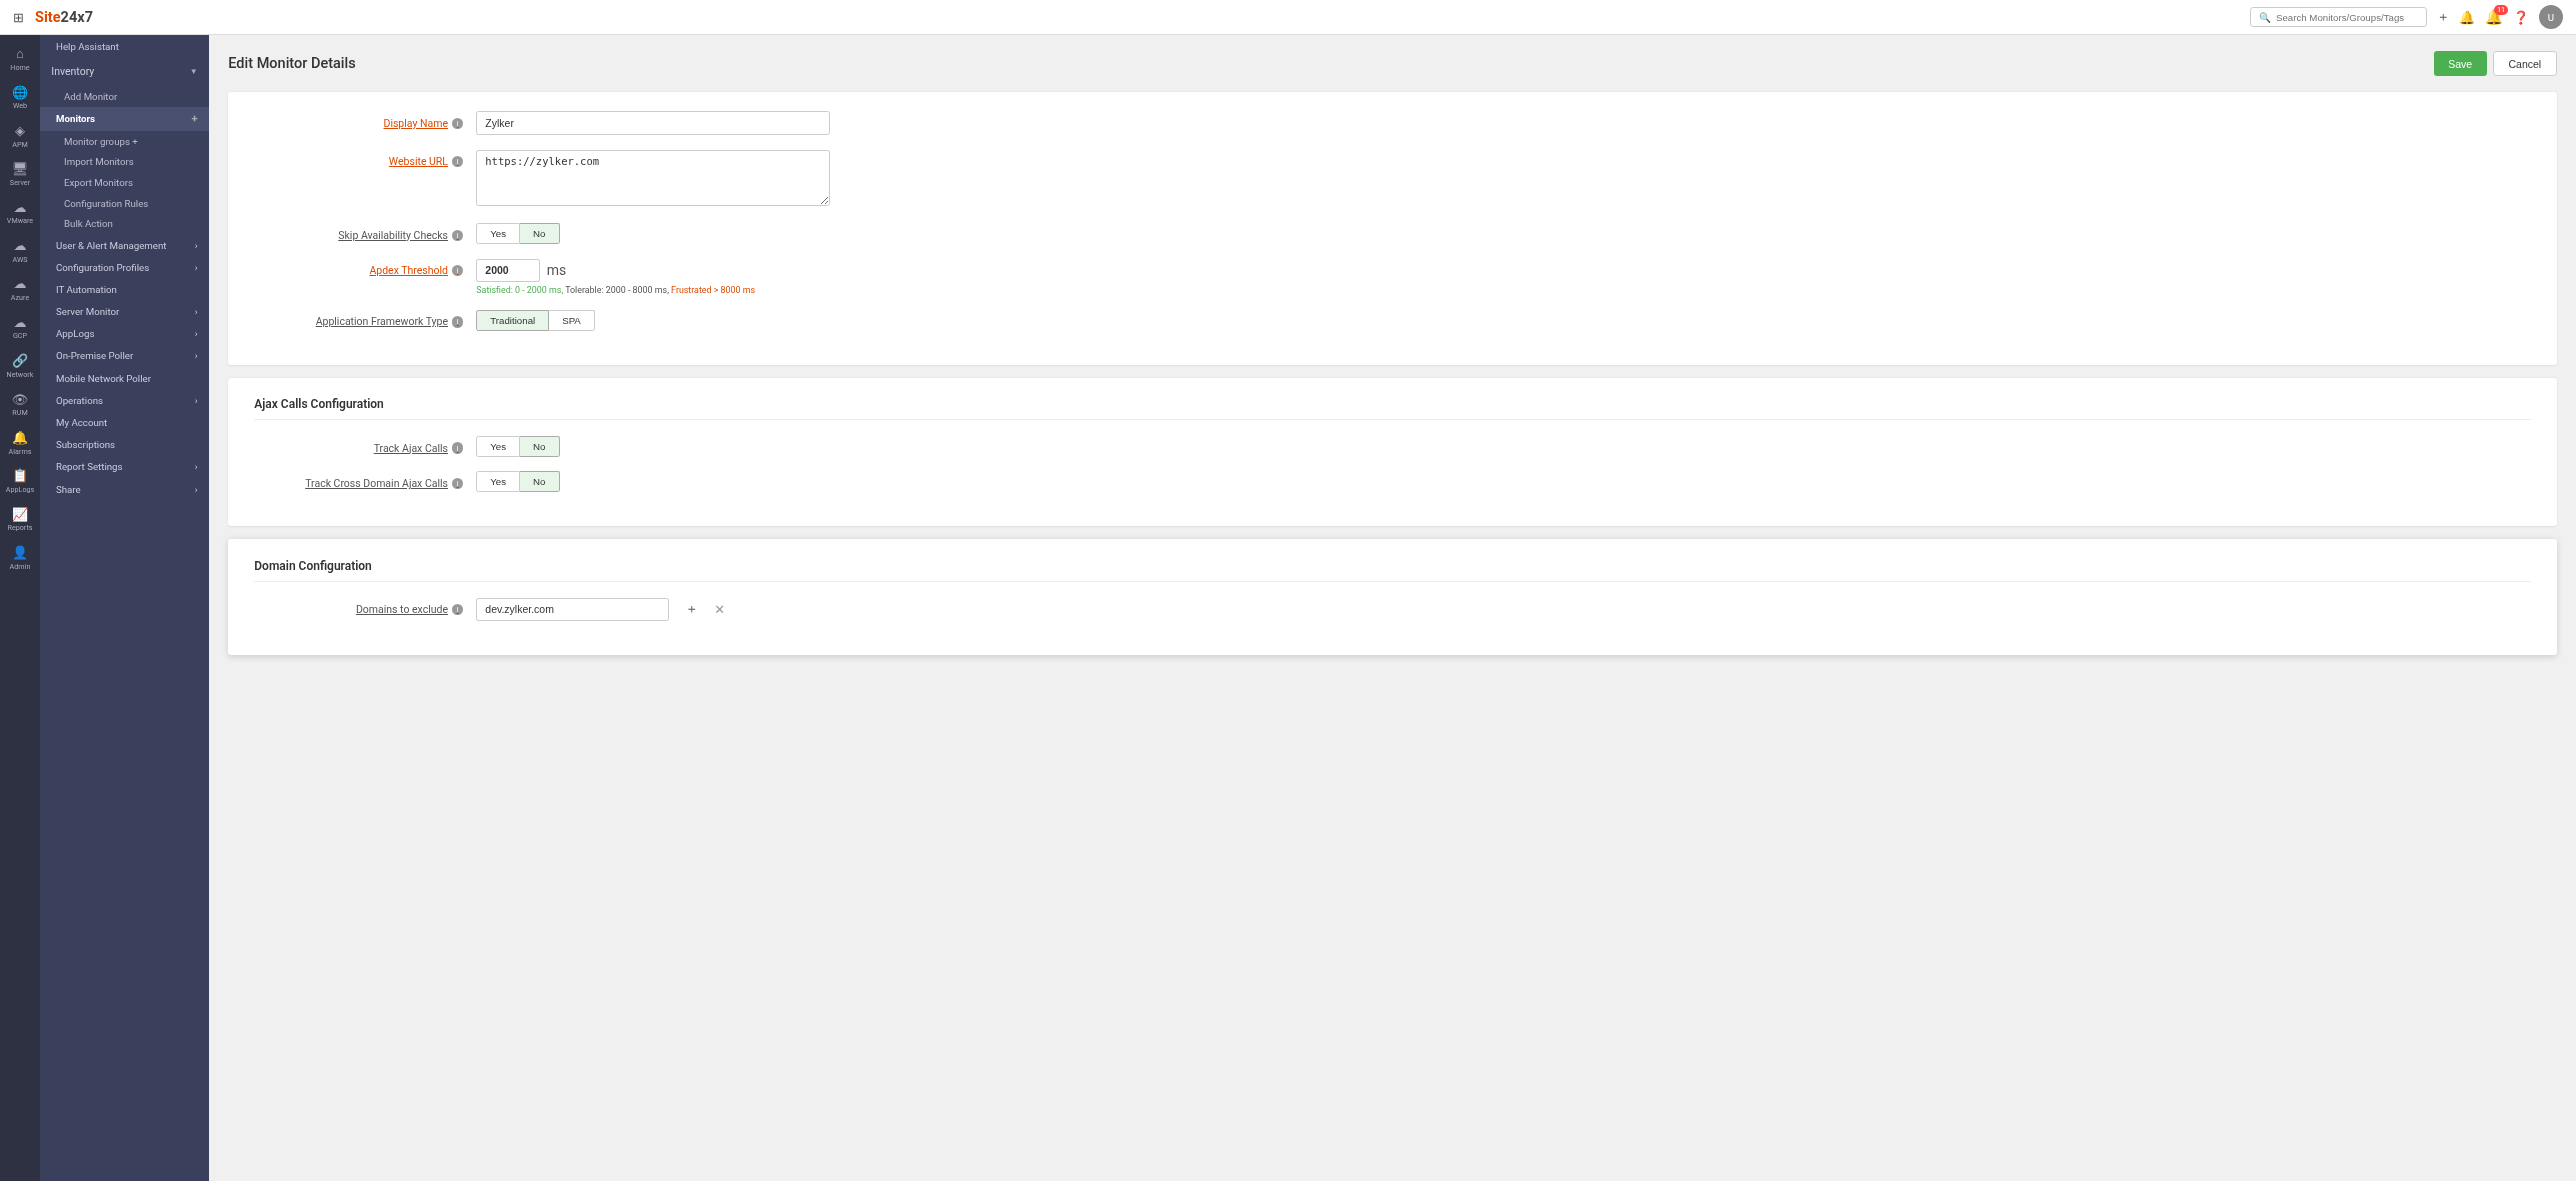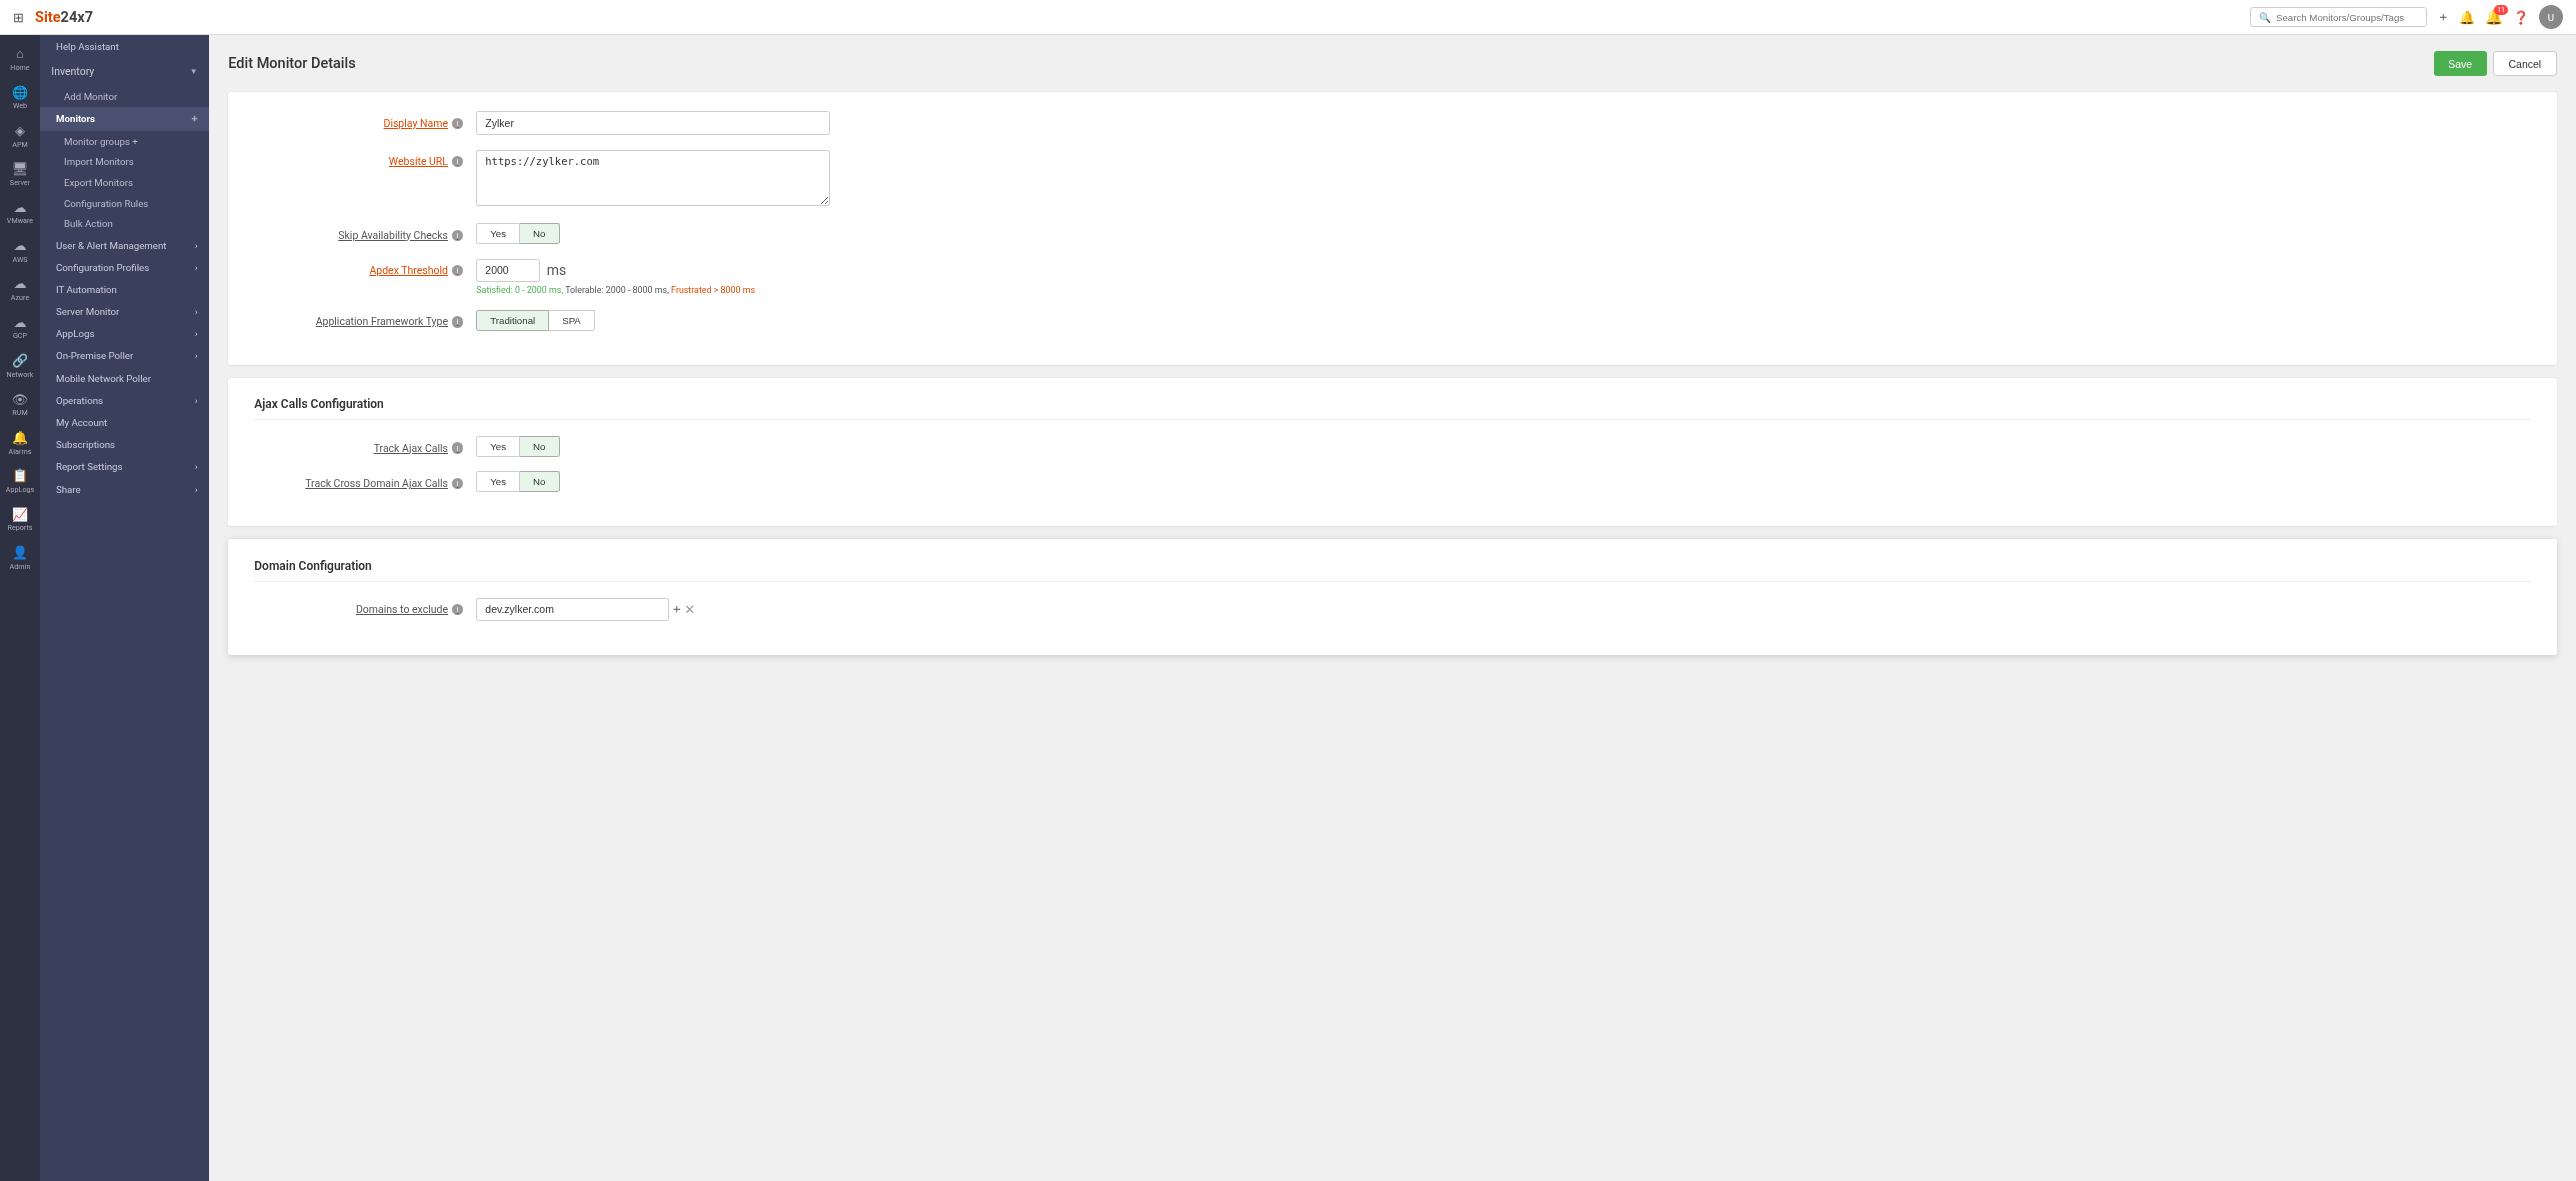--- a/index.html
+++ b/index.html
@@ -116,33 +116,33 @@
     }
     .toggle-group { display: flex; }
     .toggle-btn {
       border: 0.8px solid #ccc; background: #fff; padding: 4px 13px; font-size: 9.7px;
       cursor: pointer; color: #333;
     }
     .toggle-btn:first-child { border-radius: 2.4px 0 0 2.4px; }
     .toggle-btn:last-child { border-radius: 0 2.4px 2.4px 0; border-left: none; }
     .toggle-btn.active { background: #e8f5e9; border-color: #aaa; }
     .threshold-row { display: flex; align-items: center; gap: 6.4px; }
-    .threshold-input { width: 64px; border: 0.8px solid #ccc; border-radius: 2.4px; padding: 4.8px 8px; font-size: 10.5px; }
+    .threshold-input { width: 64px; border: 0.8px solid #ccc; border-radius: 2.4px; padding: 4.8px 8px; font-size: 10.5px; font-weight: bold; }
     .threshold-unit { color: #555; font-size: 14px; }
     .threshold-hint { font-size: 8.9px; margin-top: 3.2px; }
     .threshold-hint .satisfied { color: #4caf50; }
     .threshold-hint .tolerable { color: #555; }
     .threshold-hint .frustrated { color: #e04a00; }
 
     
     .domain-section {
       background: #fff; border-radius: 3.2px; padding: 19.3px 26px; margin-bottom: 13px;
       box-shadow: 0 1.6px 6.4px rgba(0,0,0,0.15);
     }
-    .domain-input-row { display: flex; align-items: center; gap: 1px; }
+    .domain-input-row { display: flex; align-items: center; gap: 16px; }
     .domain-input { border: 0.8px solid #ccc; border-radius: 2.4px; padding: 4.8px 8px; font-size: 10.5px; width: 193px; }
     .icon-btn { background: none; border: none; font-size: 13px; cursor: pointer; color: #555; }
     .icon-btn.add { color: #555; }
     .icon-btn.remove { color: #999; }
   </style>
 </head>
 <body>
 
 <div class="topbar">
   <div class="topbar-logo">

